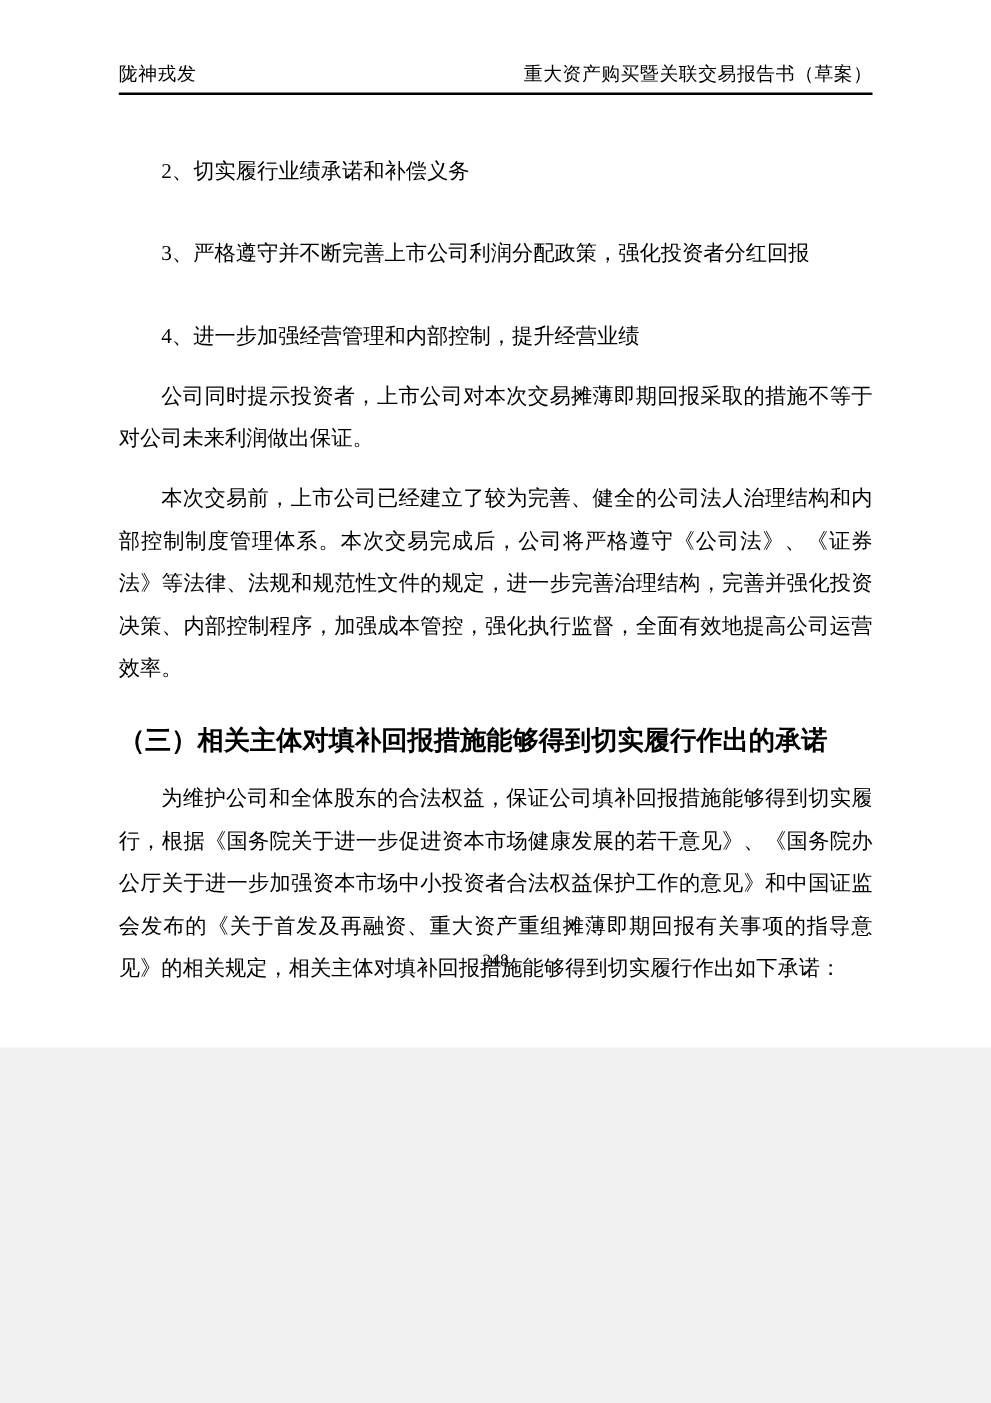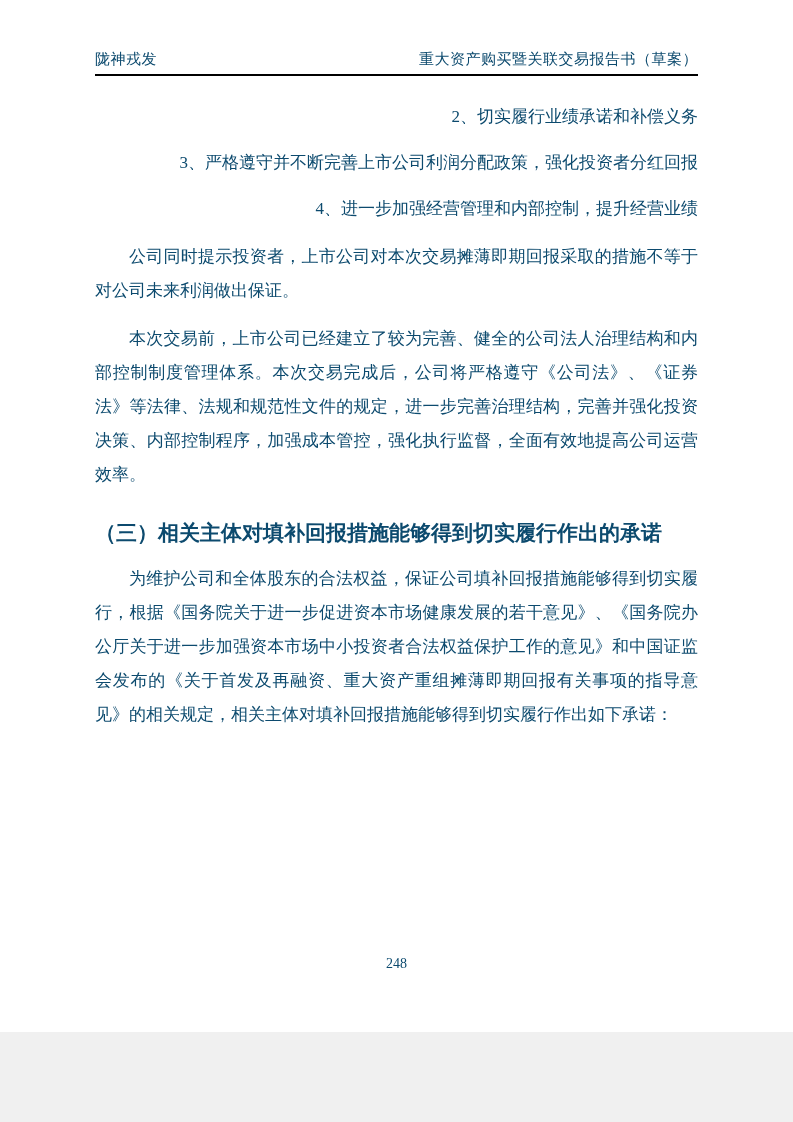--- a/index.html
+++ b/index.html
@@ -3,23 +3,23 @@
 <meta charset="utf-8">
 <style>
   html, body { margin: 0; padding: 0; }
   body {
     width: 793px; height: 1122px;
     background: #f0f0f0;
     font-family: "Liberation Serif", "DejaVu Serif", serif;
   }
   .page {
     position: relative;
-    width: 793px; height: 1032px;
+    width: 793px; height: 838px;
     background: #ffffff;
-    color: #0c4a6e;
+    color: #000000;
     overflow: hidden;
   }
   .header {
     position: absolute;
     top: 50px; left: 95px; right: 95px;
     display: flex;
     justify-content: space-between;
     align-items: flex-end;
     border-bottom: 2px solid #000000;
     padding-bottom: 5px;
@@ -35,23 +35,22 @@
     line-height: 34px;
     text-align: justify;
     text-justify: inter-character;
     text-indent: 2em;
     word-break: break-all;
     margin: 14px 0;
   }
   .heading-num {
     line-height: 34px;
     text-indent: 2em;
-    margin: 12px 0 10px 0;
+    margin: 32px 0 10px 0;
     font-size: 17px;
-    text-align: right;
   }
   .heading-bold {
     font-family: "Liberation Sans", "DejaVu Sans", sans-serif;
     font-weight: bold;
     font-size: 21px;
     line-height: 30px;
     margin: 26px 0 12px 0;
   }
   .footer {
     position: absolute;

